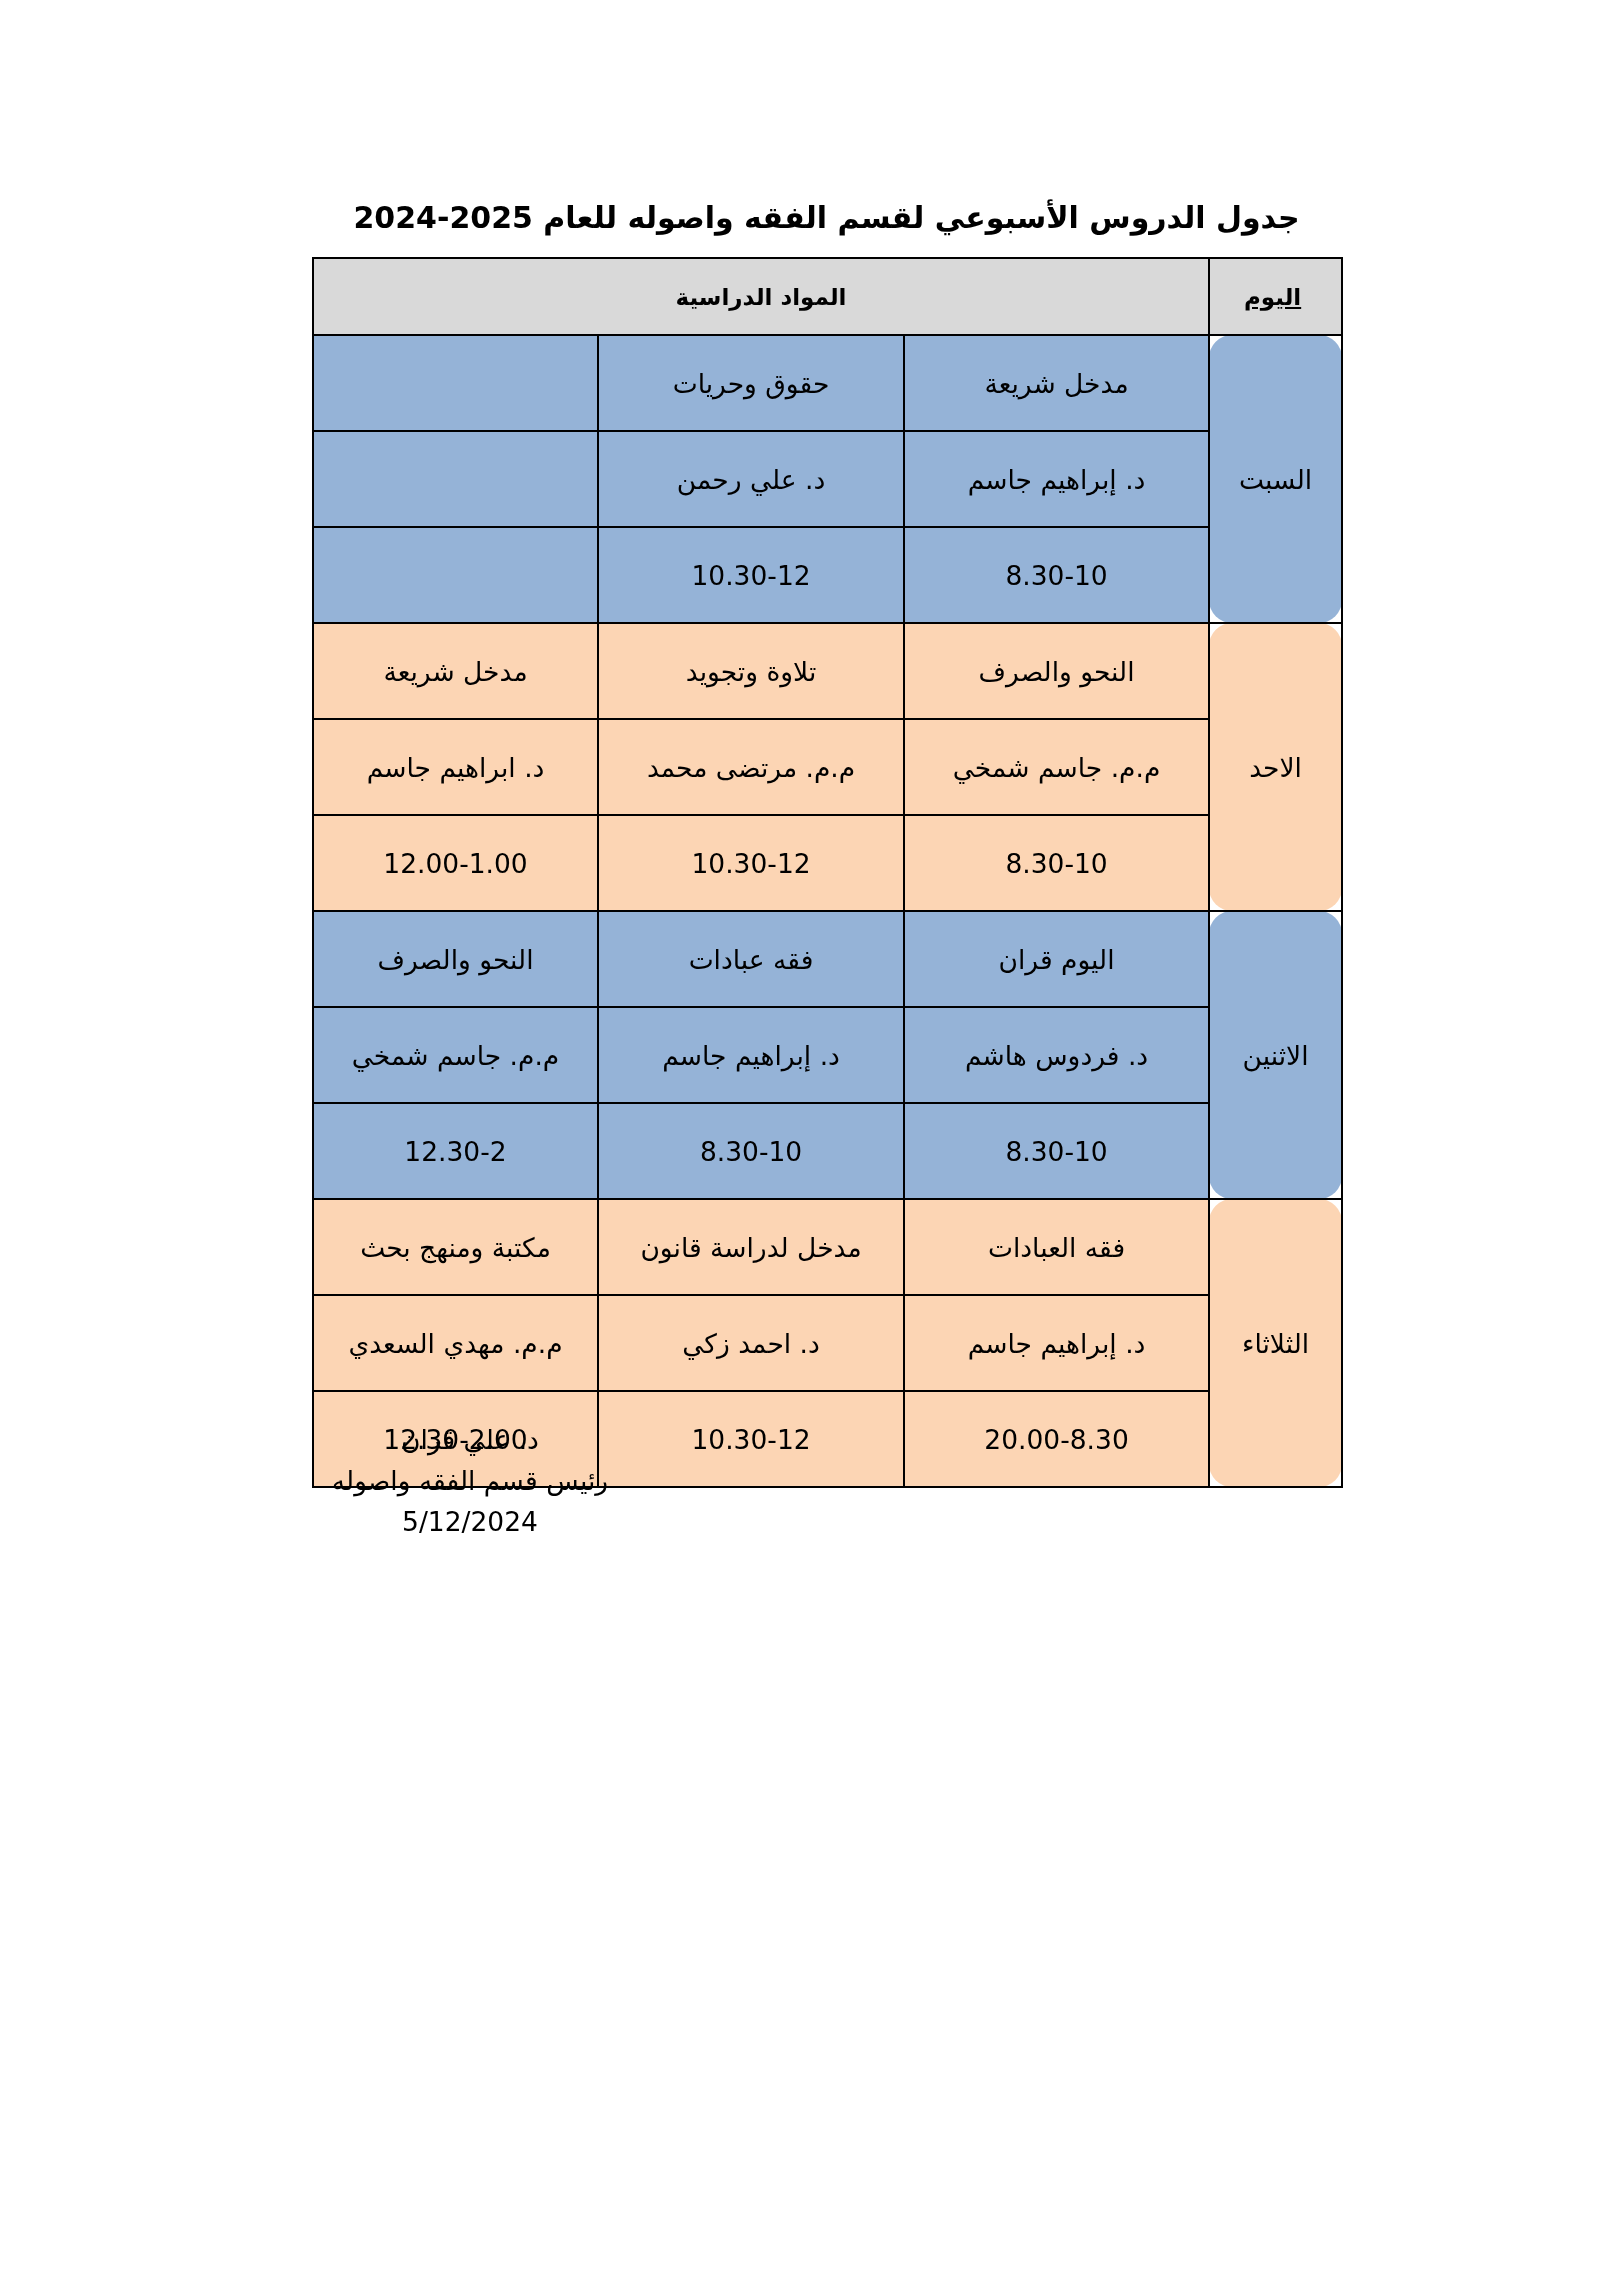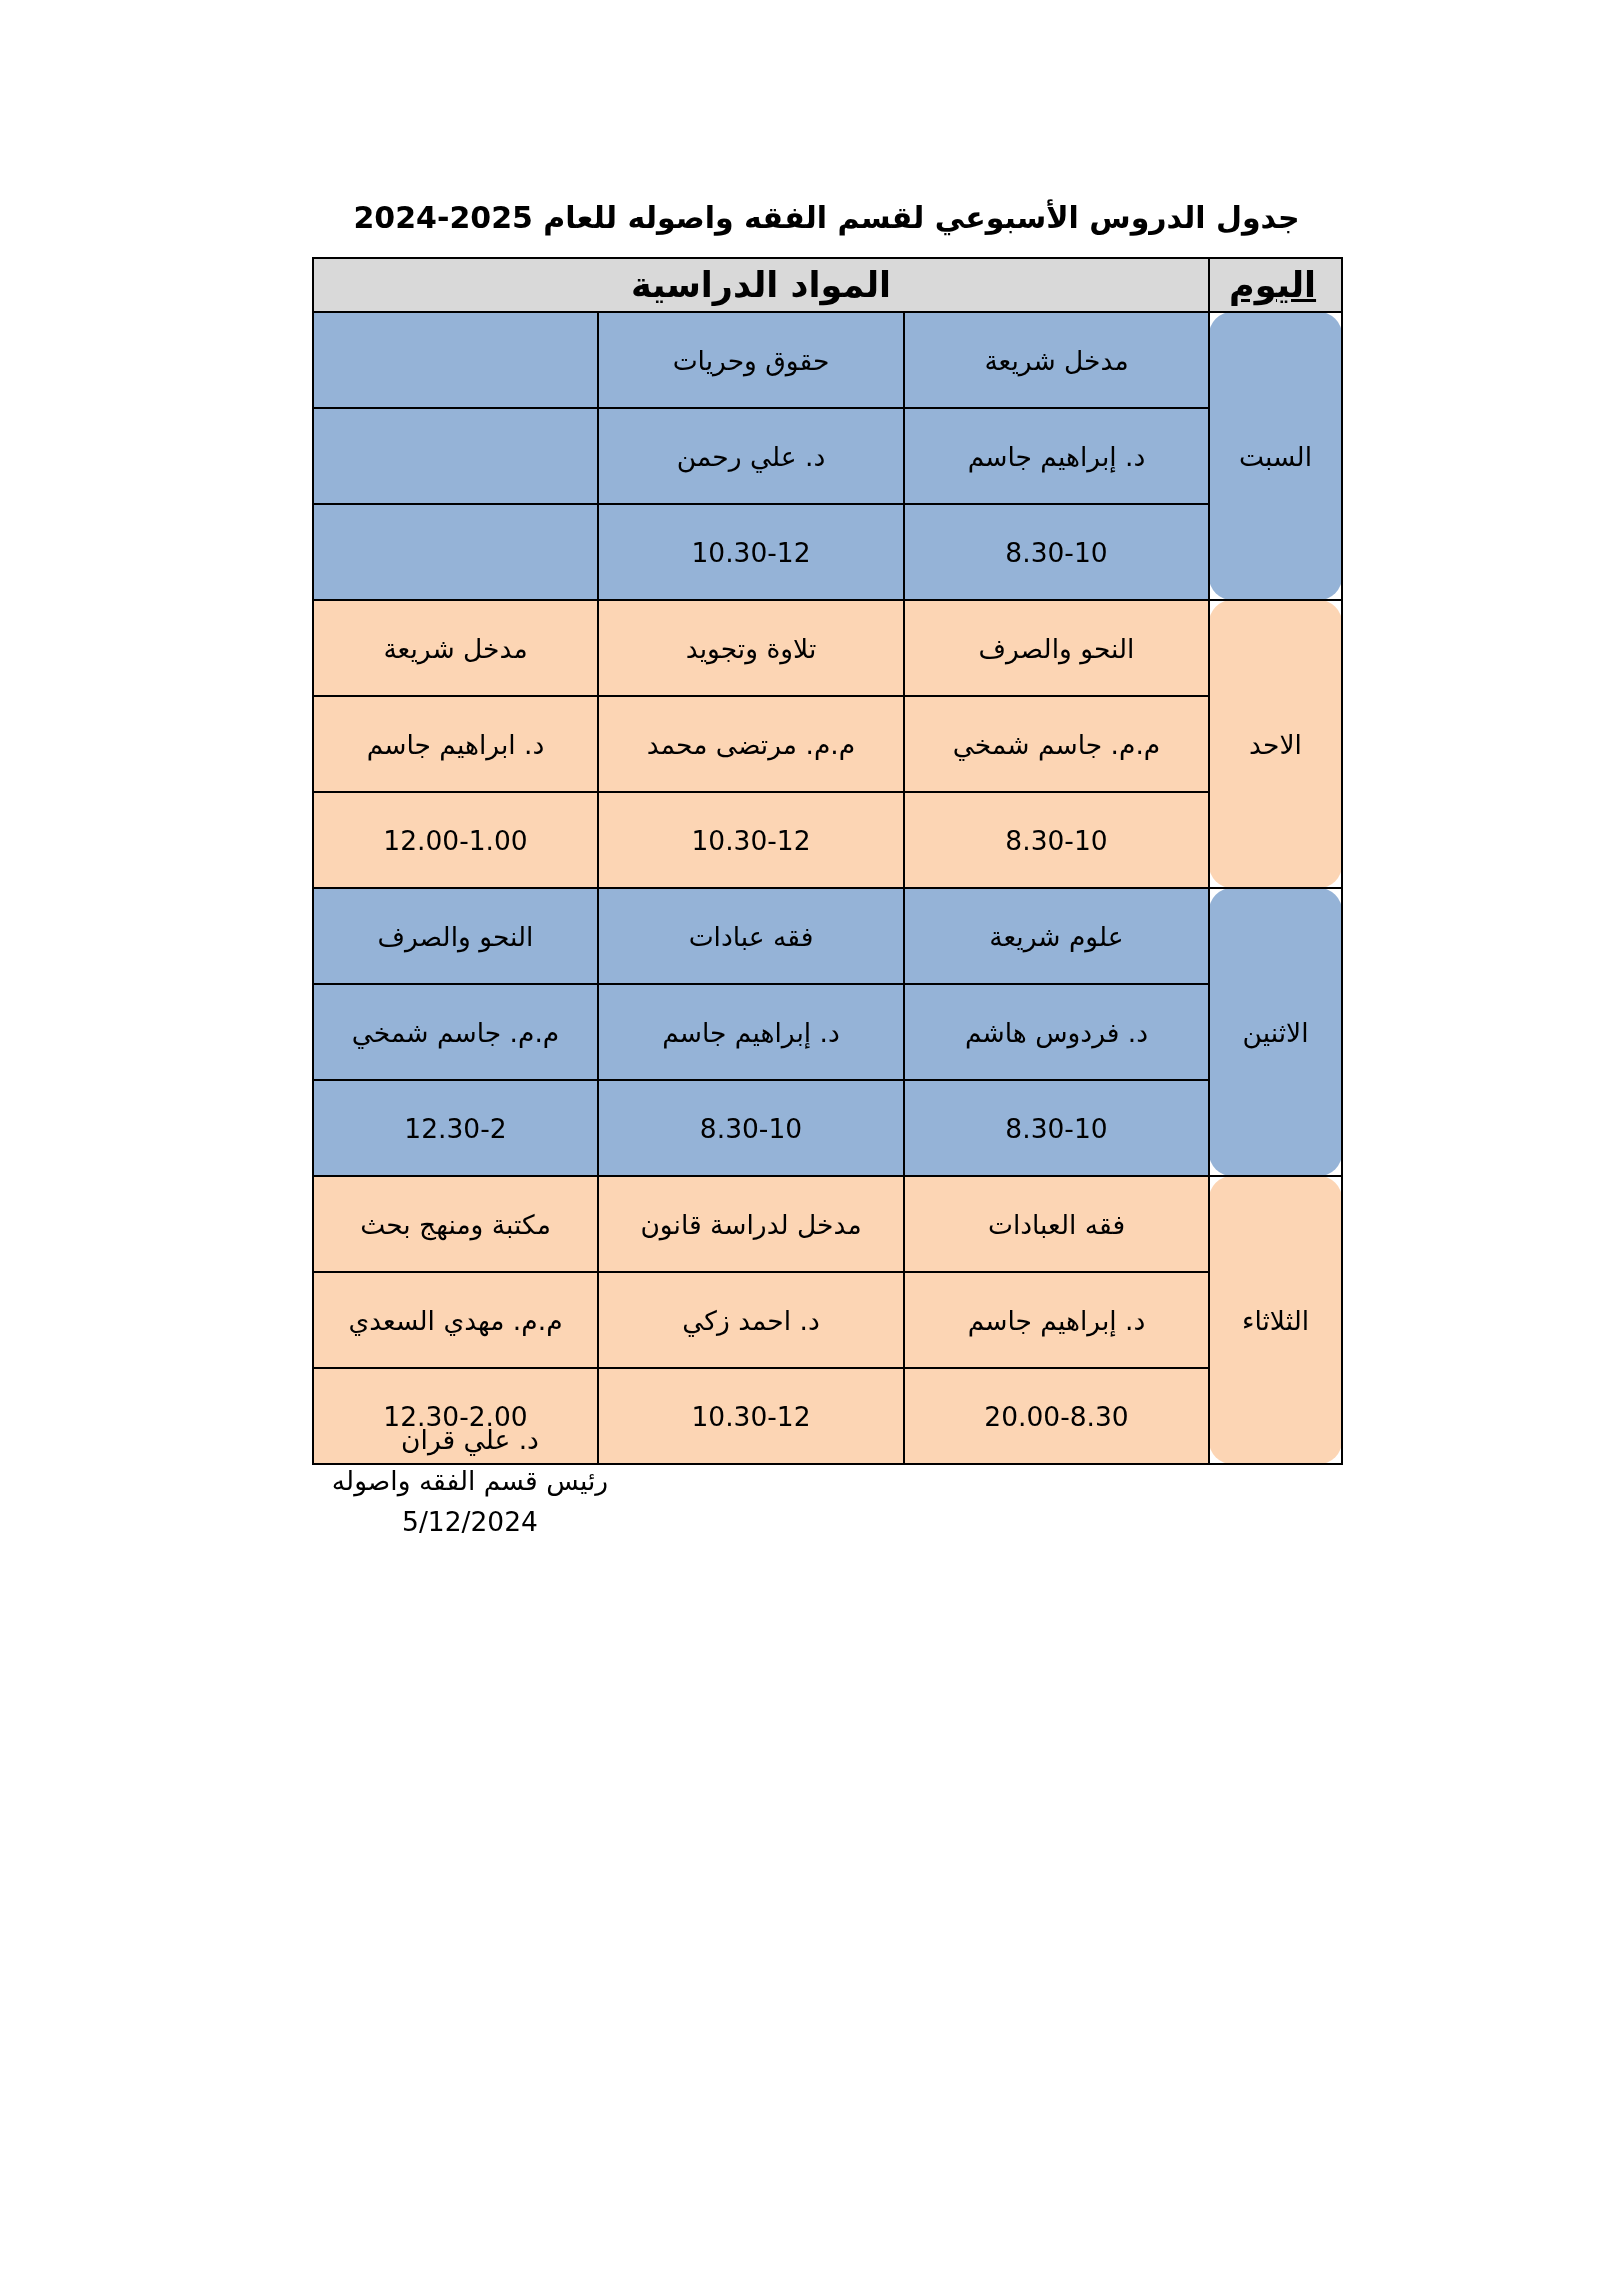--- a/index.html
+++ b/index.html
@@ -39,22 +39,22 @@
   table.schedule th, table.schedule td{
     border:2.9px solid var(--border);
     vertical-align:middle;
     text-align:center;
     font-size:26.5px;
     overflow:hidden;
   }
   table.schedule th{
     background:var(--gray);
     font-weight:bold;
-    font-size:35px;
-    height:54px;
+    font-size:23px;
+    height:77px;
   }
   th.day-header{
     text-align:right;
     padding-left:0;
     padding-right:5.9px;
     text-decoration:underline;
   }
   table.schedule tbody td{height:96px;}
   tr.blue td{background:var(--blue);}
   tr.peach td{background:var(--peach);}
@@ -118,21 +118,21 @@
       <td>د. ابراهيم جاسم</td>
     </tr>
     <tr class="peach">
       <td class="time-cell">8.30-10</td>
       <td class="time-cell">10.30-12</td>
       <td class="time-cell">12.00-1.00</td>
     </tr>
 
     <tr class="blue">
       <td class="day-cell" rowspan="3">الاثنين</td>
-      <td>علوم شريعة</td>
+      <td>اليوم قران</td>
       <td>فقه عبادات</td>
       <td>النحو والصرف</td>
     </tr>
     <tr class="blue">
       <td>د. فردوس هاشم</td>
       <td>د. إبراهيم جاسم</td>
       <td>م.م. جاسم شمخي</td>
     </tr>
     <tr class="blue">
       <td class="time-cell">8.30-10</td>

